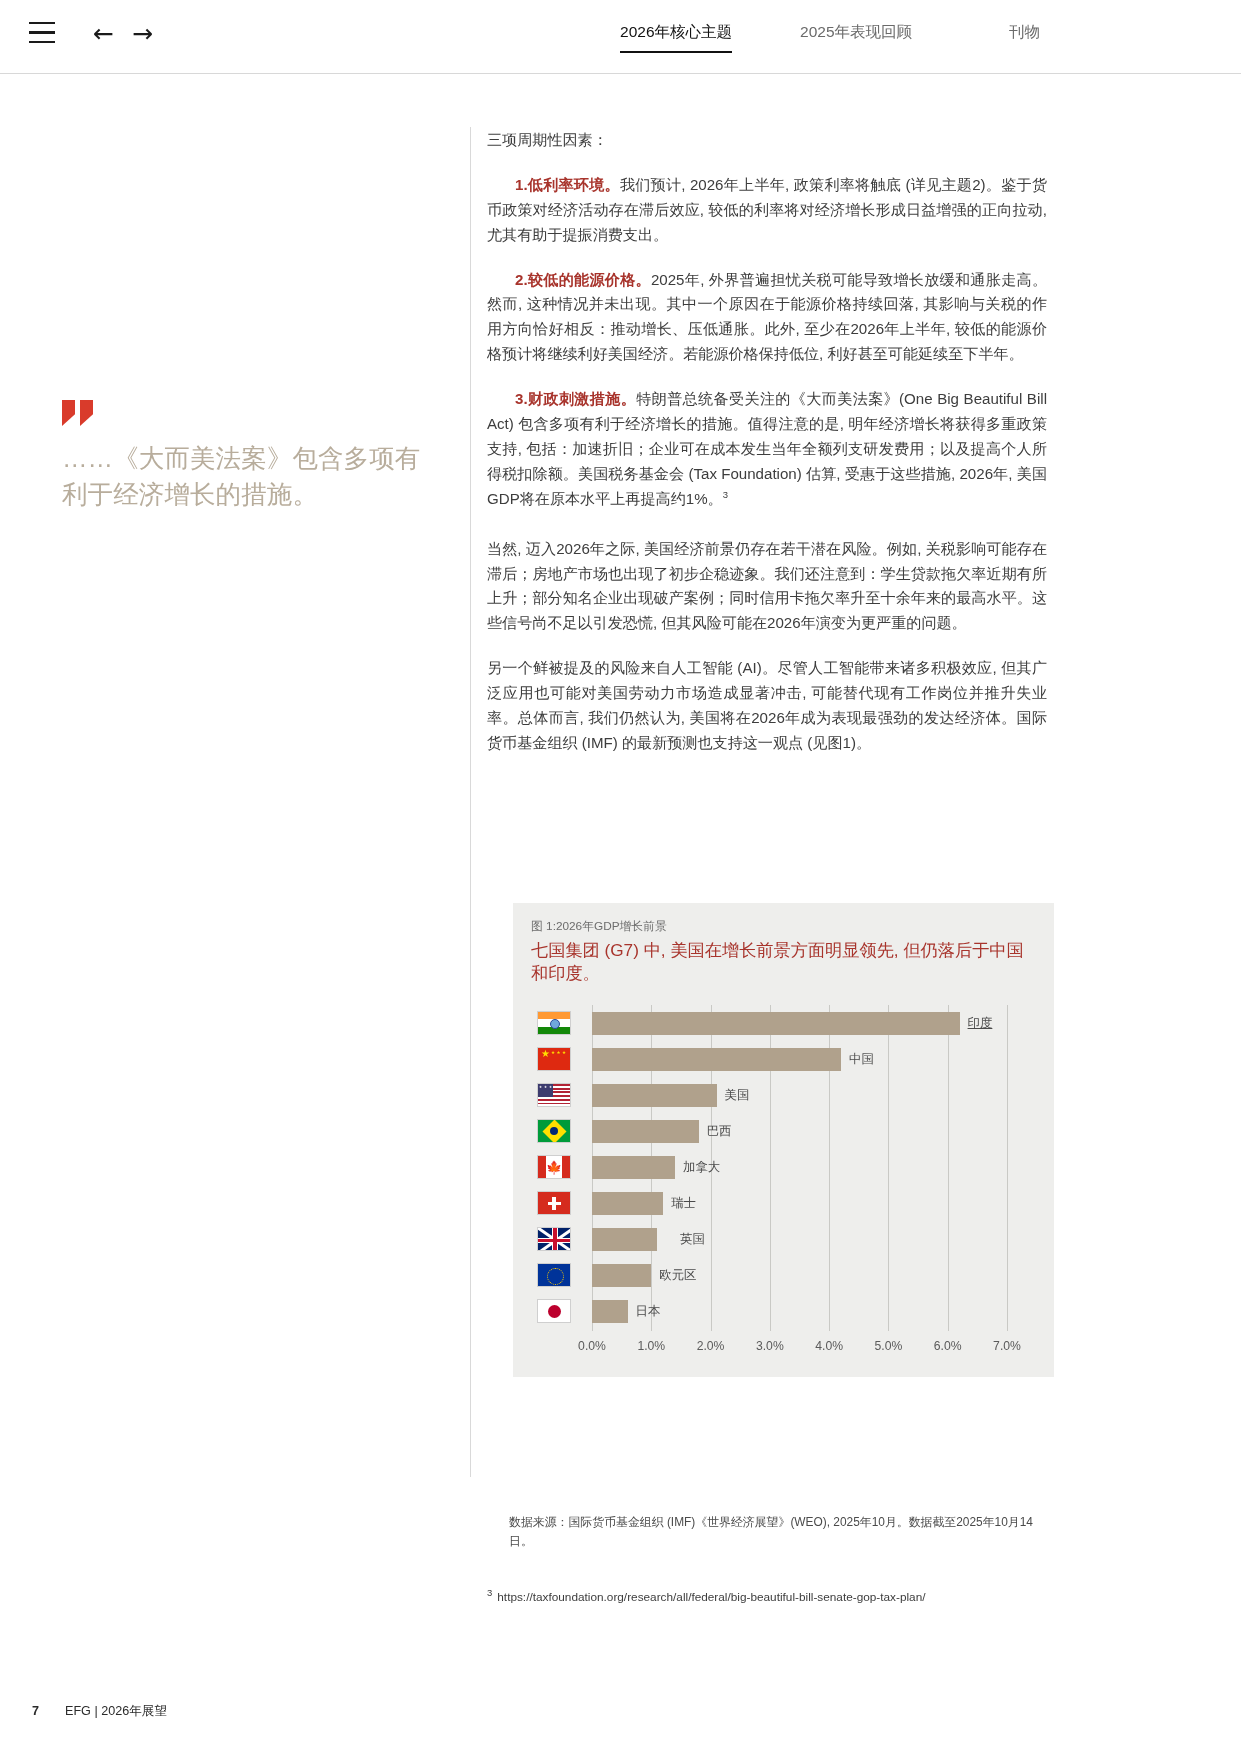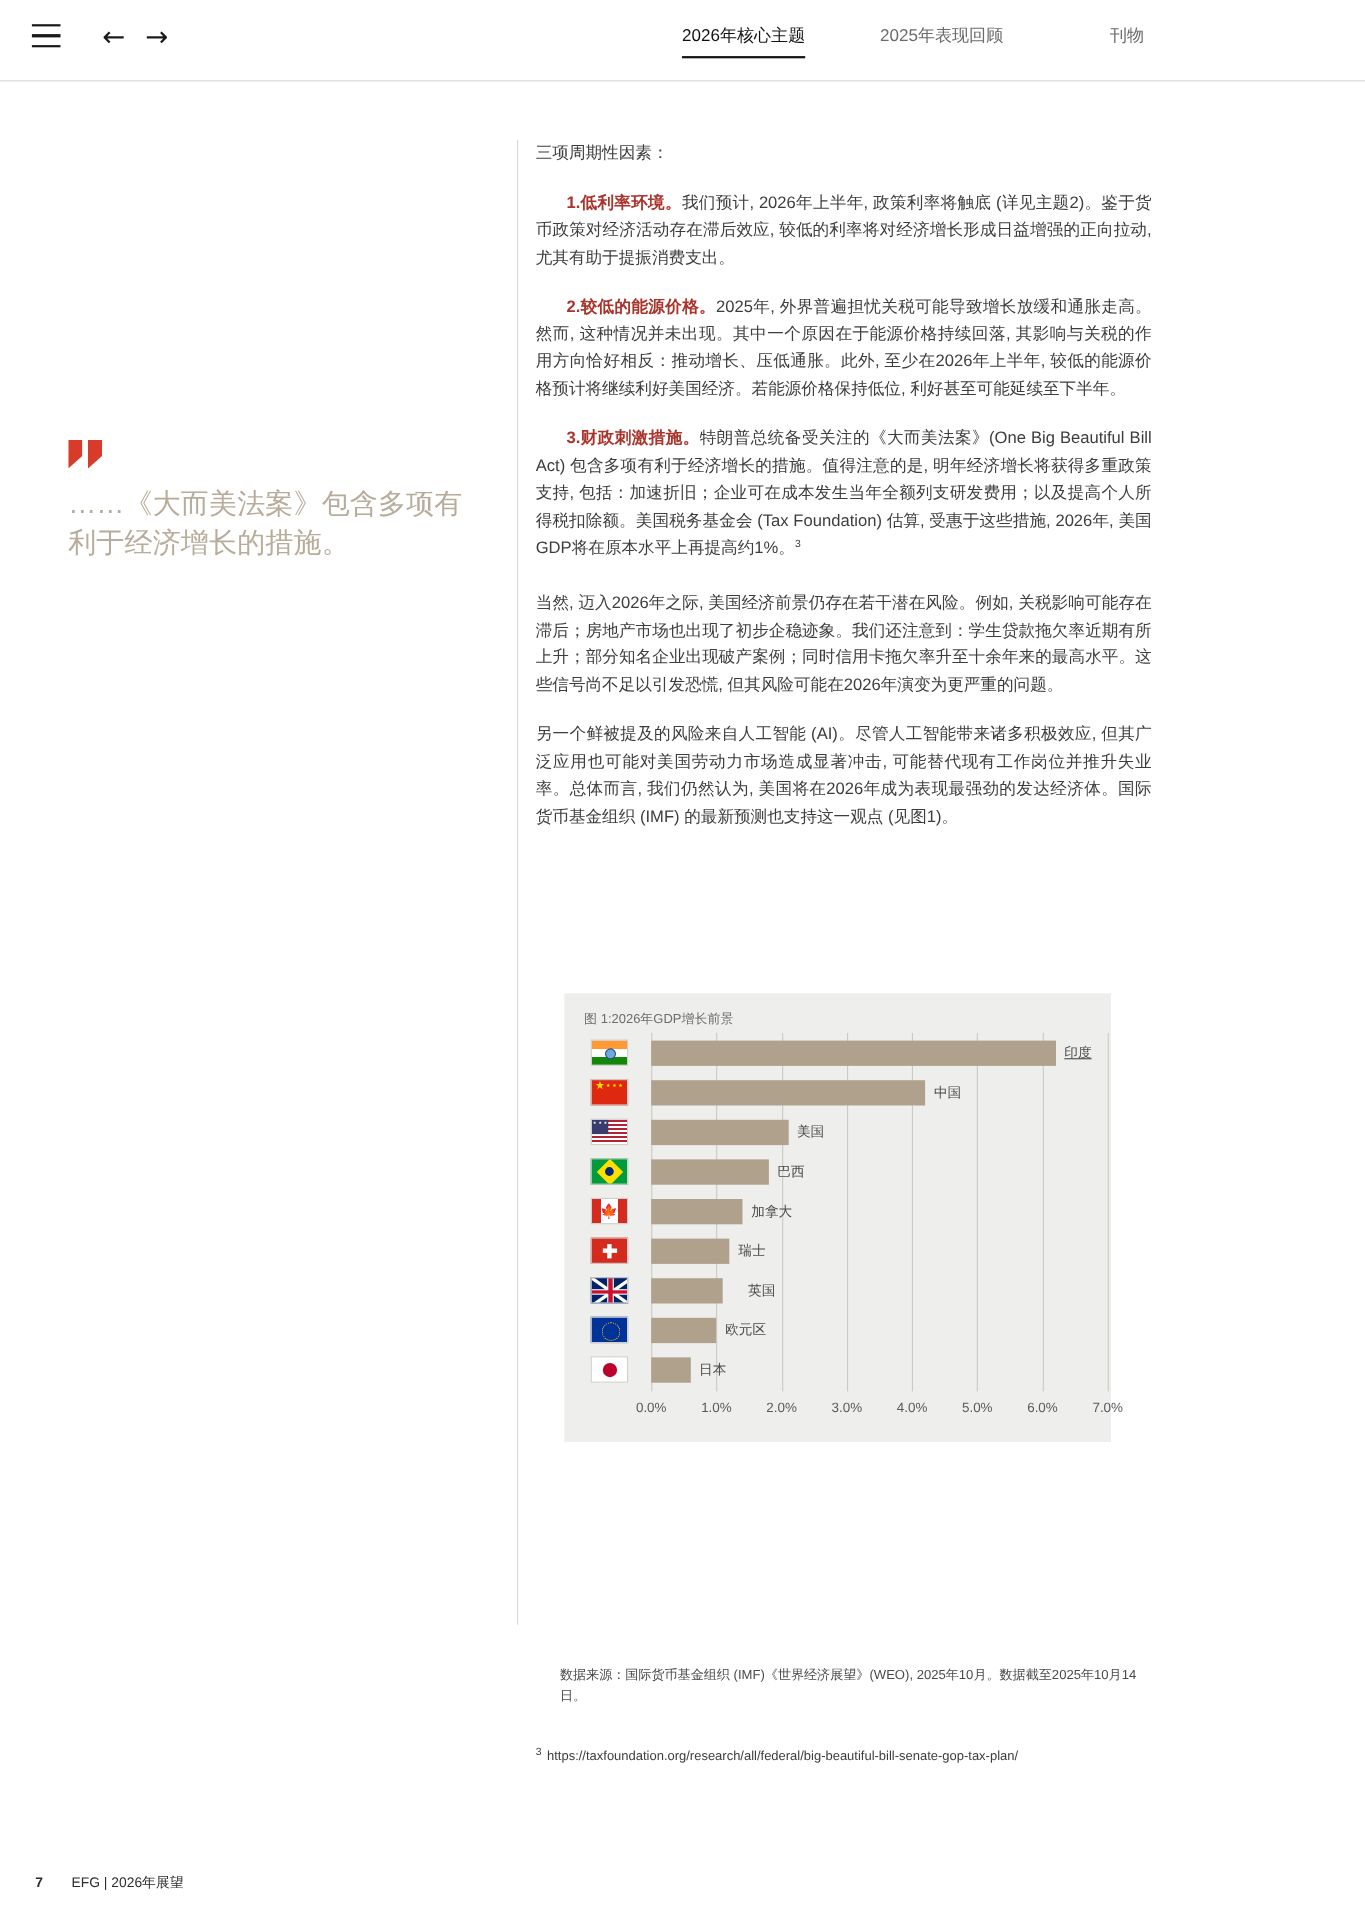--- a/index.html
+++ b/index.html
@@ -131,21 +131,21 @@
     color: #a8342c;
     font-weight: bold;
   }
   sup { font-size: 9.5px; vertical-align: super; }
 
   
   .figure {
     position: absolute;
     left: 513px;
     top: 903px;
-    width: 497px;
+    width: 541px;
     background: #eeeeec;
     padding: 16px 18px 10px 18px;
   }
   .fig-label {
     font-size: 11.8px;
     color: #6d6d6d;
     margin-bottom: 4px;
   }
   .fig-title {
     font-size: 17.2px;
@@ -311,20 +311,21 @@
 
   <p class="indent tight"><span class="lead-label">3.财政刺激措施。</span><span>特朗普总统备受关注的《大而美法案》(One Big Beautiful Bill Act) 包含多项有利于经济增长的措施。值得注意的是, 明年经济增长将获得多重政策支持, 包括：加速折旧；企业可在成本发生当年全额列支研发费用；以及提高个人所得税扣除额。美国税务基金会 (Tax Foundation) 估算, 受惠于这些措施, 2026年, 美国GDP将在原本水平上再提高约1%。</span><sup>3</sup></p>
 
   <p>当然, 迈入2026年之际, 美国经济前景仍存在若干潜在风险。例如, 关税影响可能存在滞后；房地产市场也出现了初步企稳迹象。我们还注意到：学生贷款拖欠率近期有所上升；部分知名企业出现破产案例；同时信用卡拖欠率升至十余年来的最高水平。这些信号尚不足以引发恐慌, 但其风险可能在2026年演变为更严重的问题。</p>
 
   <p>另一个鲜被提及的风险来自人工智能 (AI)。尽管人工智能带来诸多积极效应, 但其广泛应用也可能对美国劳动力市场造成显著冲击, 可能替代现有工作岗位并推升失业率。总体而言, 我们仍然认为, 美国将在2026年成为表现最强劲的发达经济体。国际货币基金组织 (IMF) 的最新预测也支持这一观点 (见图1)。</p>
 </div>
 
 <div class="figure">
   <div class="fig-label">图 1:2026年GDP增长前景</div>
+  <div class="fig-title">七国集团 (G7) 中, 美国在增长前景方面明显领先, 但仍落后于中国和印度。</div>
 
   <div class="plot">
     <div class="gridlines">
         <div class="gridline" style="left: 0px;"></div>
         <div class="gridline" style="left: 59.2857px;"></div>
         <div class="gridline" style="left: 118.571px;"></div>
         <div class="gridline" style="left: 177.857px;"></div>
         <div class="gridline" style="left: 237.143px;"></div>
         <div class="gridline" style="left: 296.429px;"></div>
         <div class="gridline" style="left: 355.714px;"></div>

